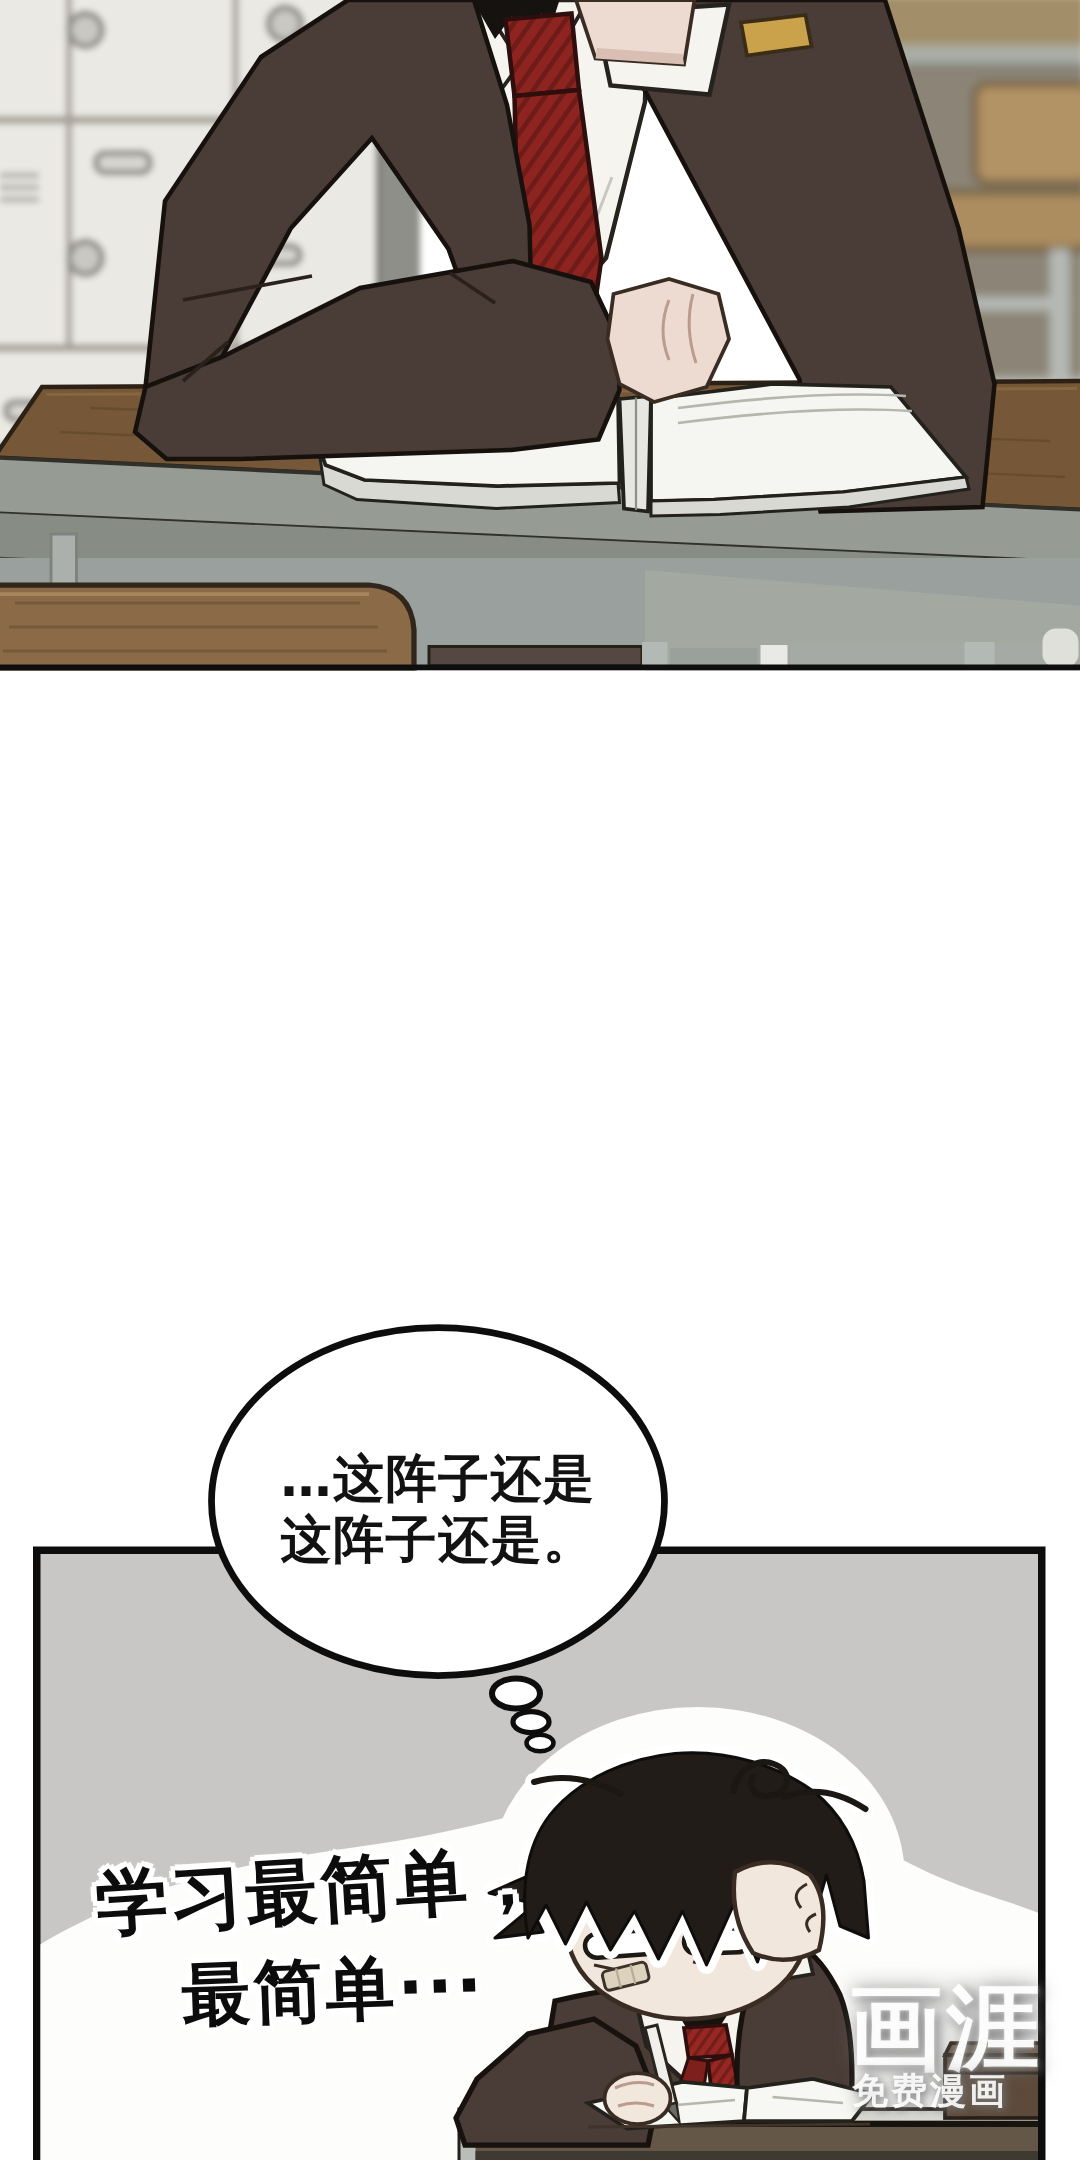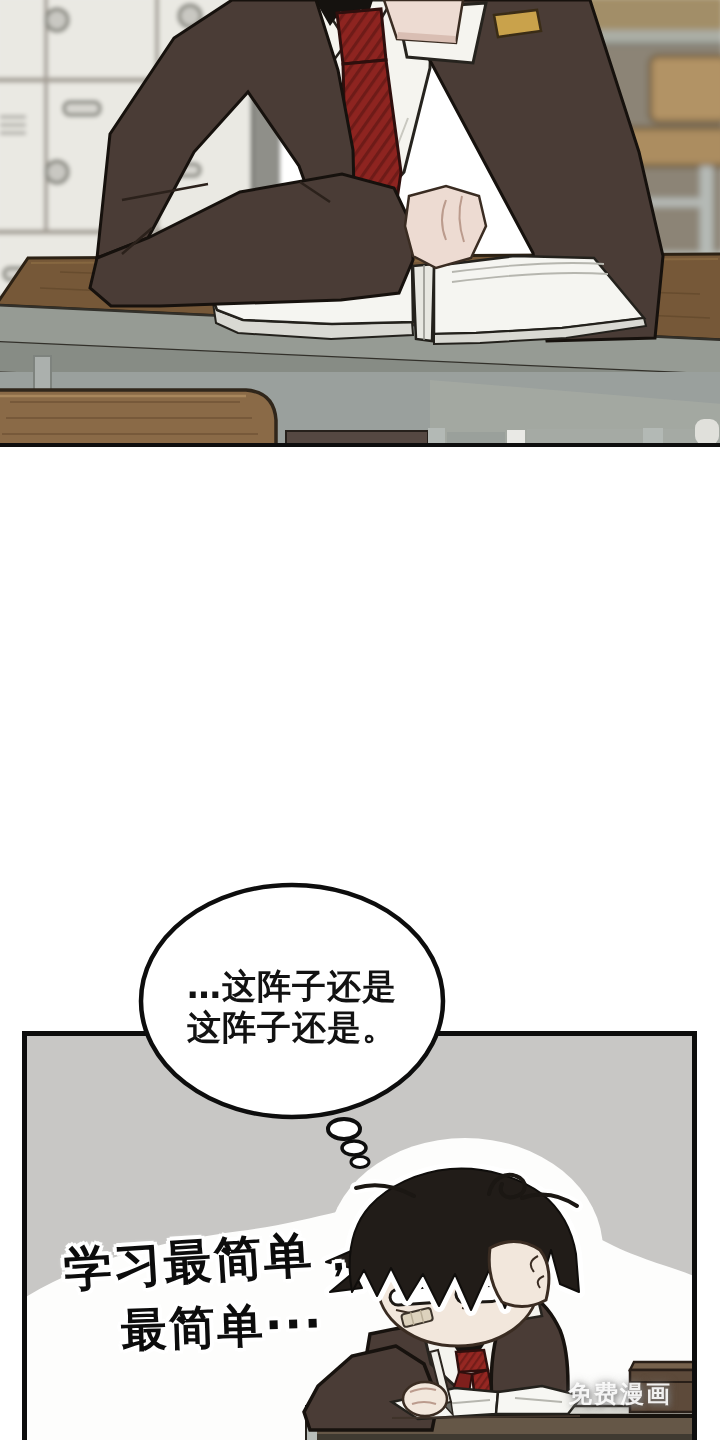--- a/index.html
+++ b/index.html
@@ -255,15 +255,16 @@
   </div>
 
   <div class="overlay bubble-text">
     <div>…这阵子还是</div>
     <div>这阵子还是。</div>
   </div>
 
   <div class="overlay caption-line" id="caption-line1">学习最简单，</div>
   <div class="overlay caption-line" id="caption-line2">最简单···</div>
 
+  <div class="overlay watermark" id="watermark-logo">画涯</div>
   <div class="overlay watermark" id="watermark-tagline">免费漫画</div>
 
 </div>
 
 </body></html>

